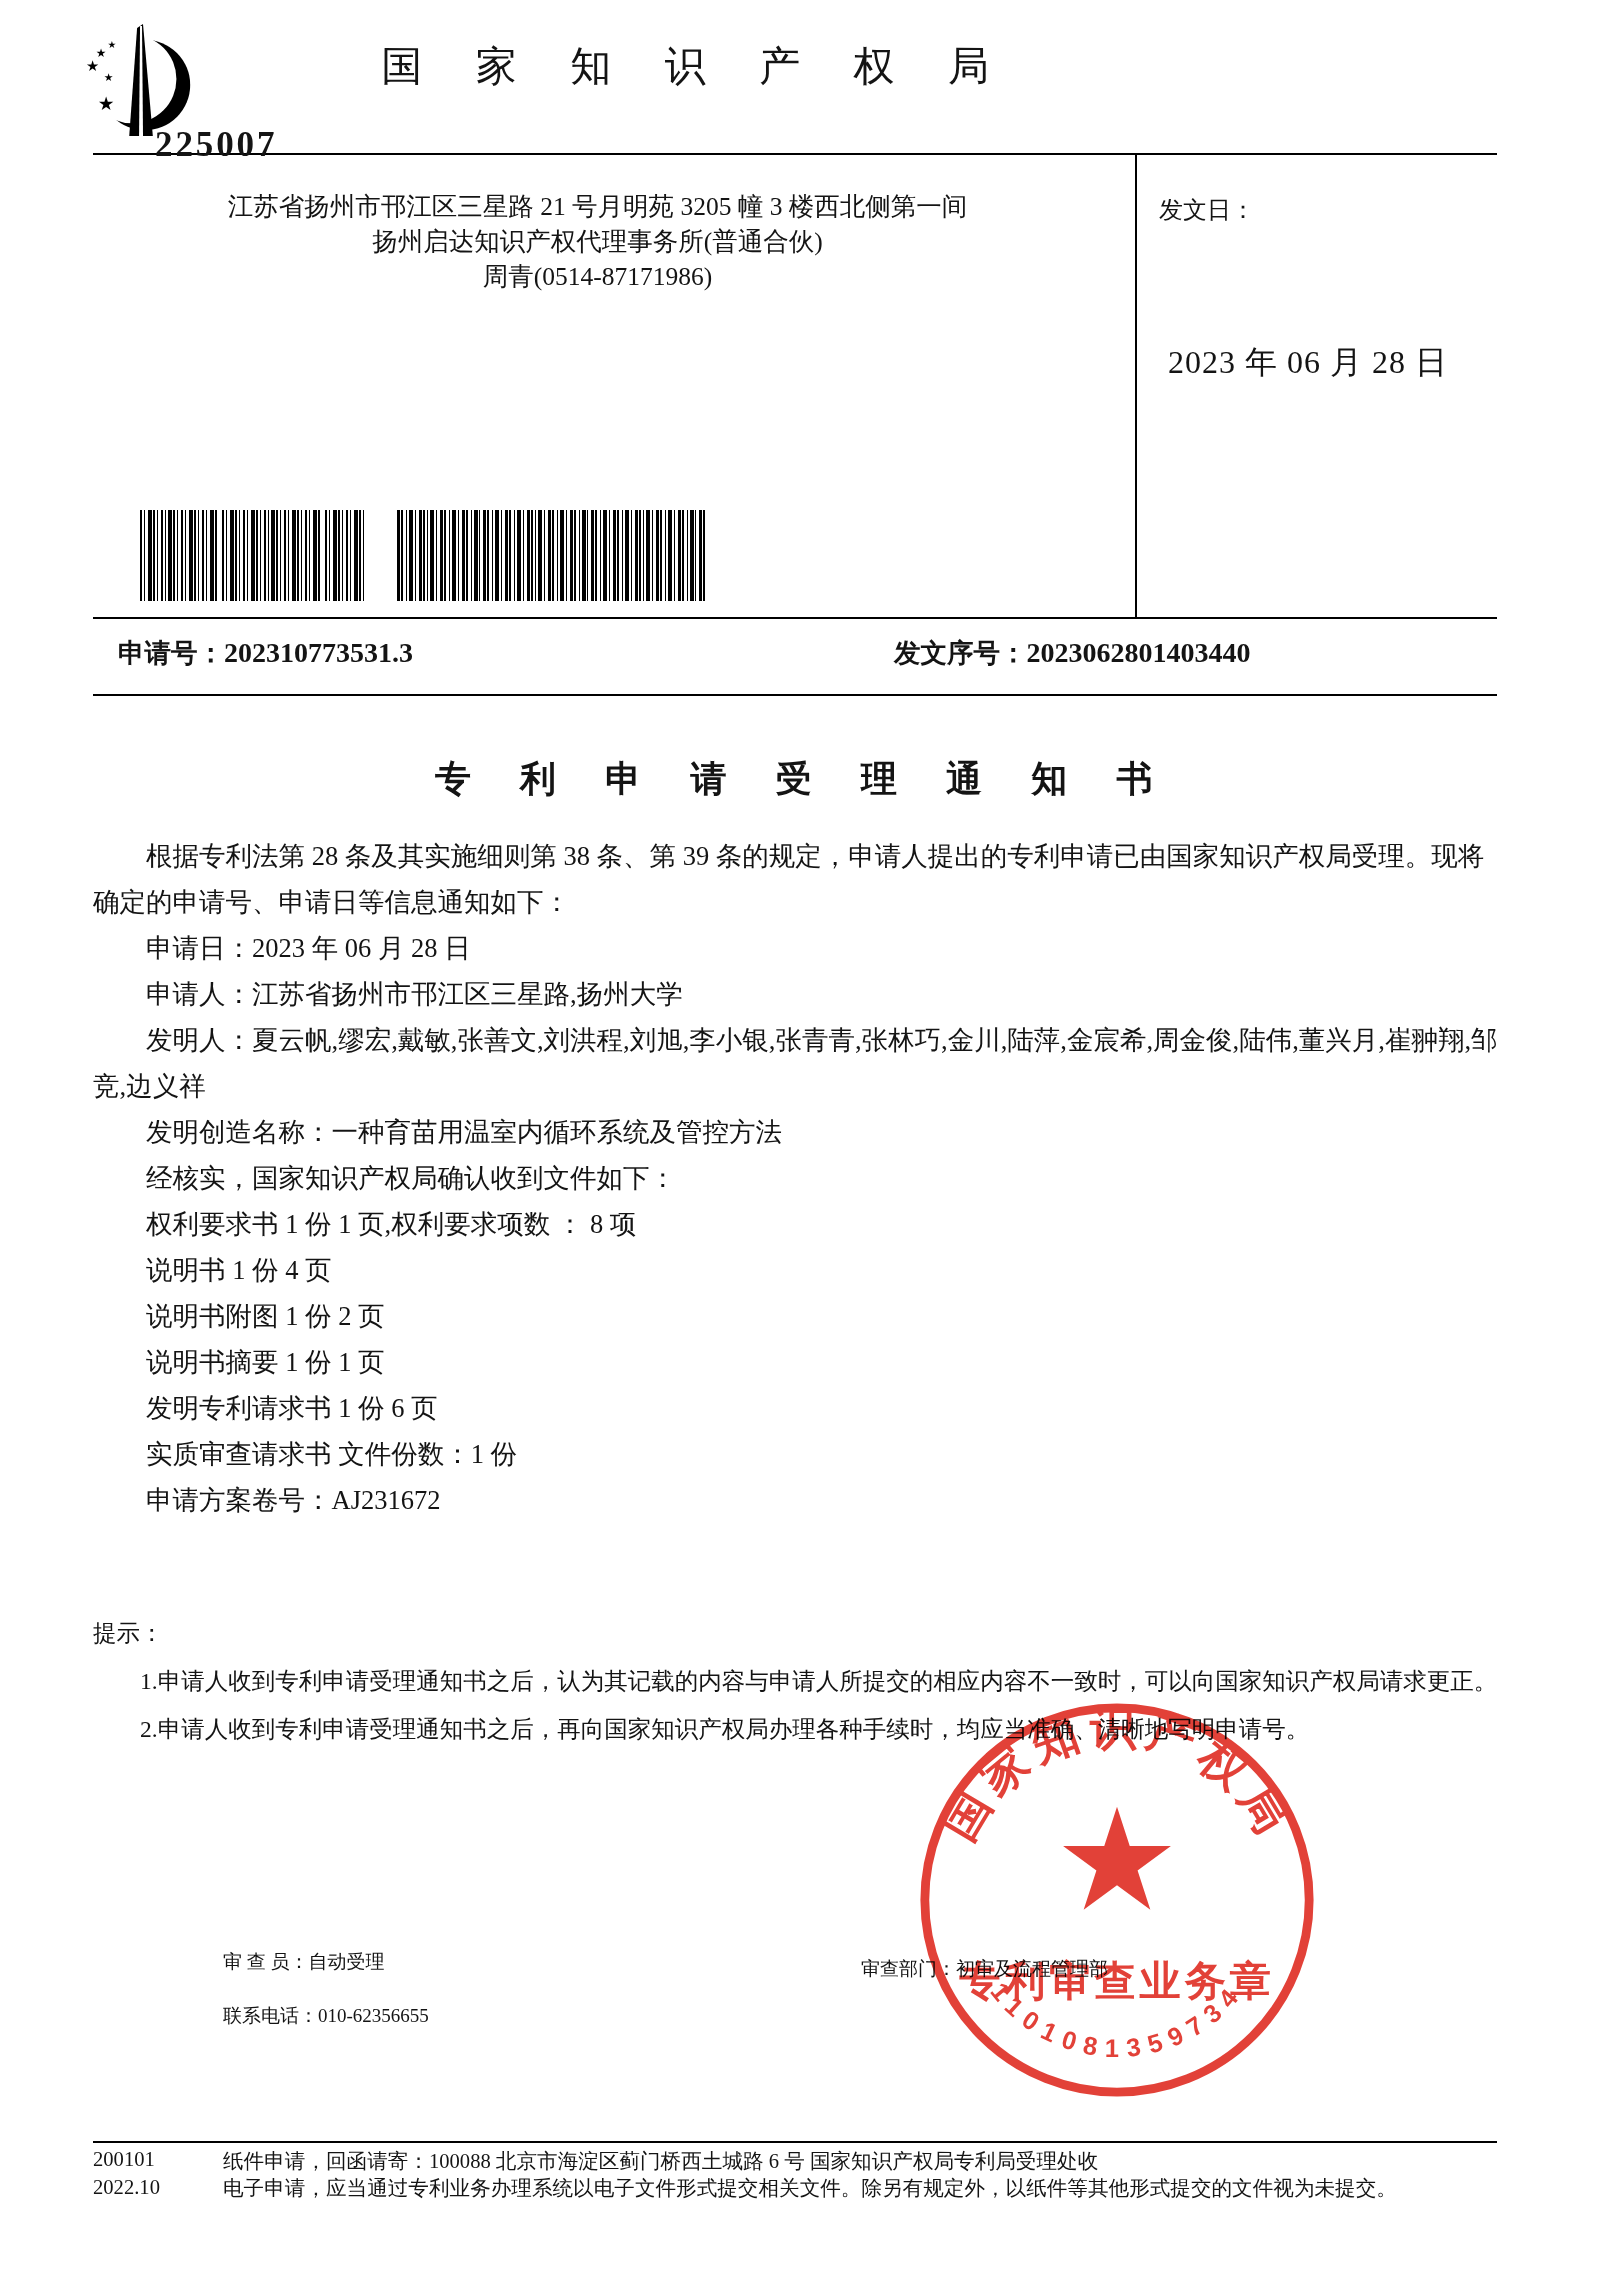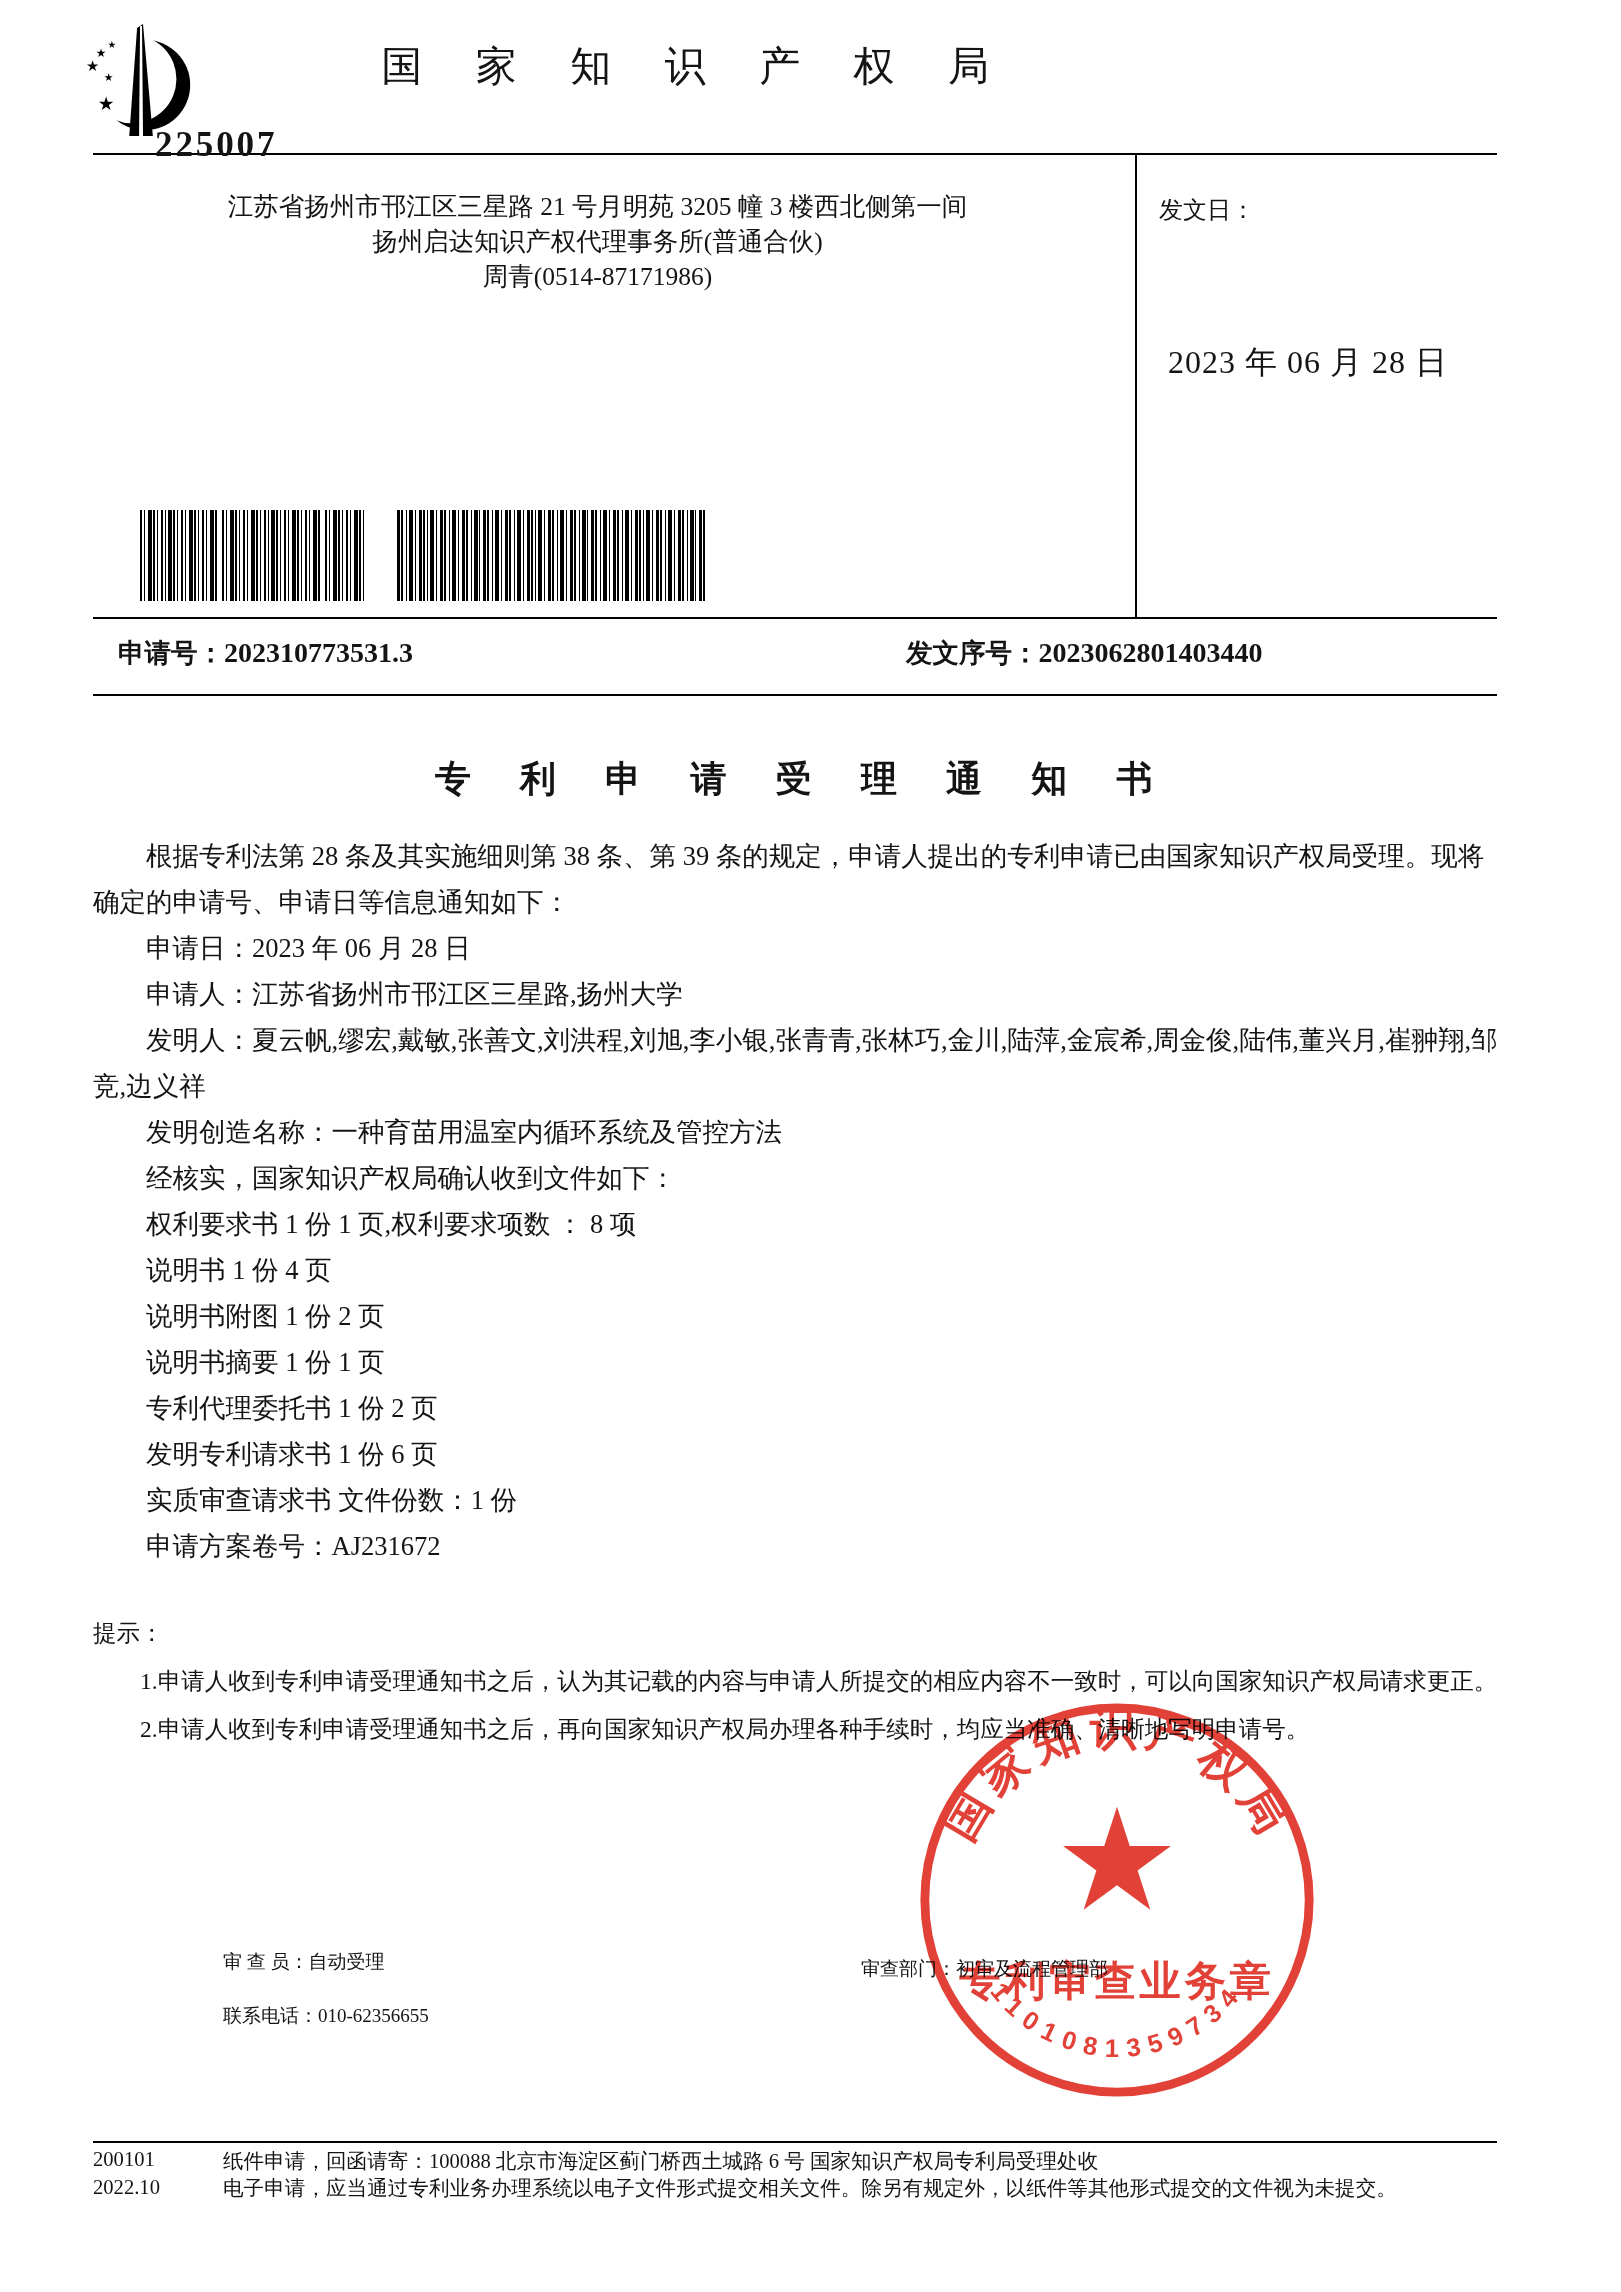--- a/index.html
+++ b/index.html
@@ -19,21 +19,21 @@
   .addr{left:132px;top:189px;width:931px;text-align:center;font-size:25.5px;line-height:35px;}
   
   .barcode{top:510px;height:91px;}
   .barcode-a{left:140px;width:225px;background:repeating-linear-gradient(90deg,#000 0 2px,#fff 2px 3.9px,#000 3.9px 4.9px,#fff 4.9px 7.8px,#000 7.8px 11.8px,#fff 11.8px 12.7px,#000 12.7px 14.7px,#fff 14.7px 16.7px,#000 16.7px 17.6px,#fff 17.6px 20.6px);}
   .barcode-b{left:397px;width:309px;background:repeating-linear-gradient(90deg,#000 0 2.9px,#fff 2.9px 3.9px,#000 3.9px 5.9px,#fff 5.9px 8.8px,#000 8.8px 9.8px,#fff 9.8px 11.8px,#000 11.8px 15.7px,#fff 15.7px 17.6px,#000 17.6px 18.6px,#fff 18.6px 21.6px);}
   .rule-mid1{top:617px;}
   .rule-mid2{top:694px;}
   .idrow{top:635px;font-size:28px;font-weight:bold;}
   .idrow .lbl{font-family:"Liberation Sans","DejaVu Sans",sans-serif;font-size:26.5px;}
   .app-no{left:118px;}
-  .serial-no{left:894px;margin-left:12px;}
+  .serial-no{left:894px;}
   
   .notice-title{left:0;top:755px;width:1607px;text-align:center;font-size:36px;font-weight:bold;letter-spacing:19.6px;font-family:"Liberation Sans","DejaVu Sans",sans-serif;}
   .body{left:93px;top:833px;width:1406px;font-size:26.5px;line-height:46px;}
   .body p{margin:0;text-indent:2em;}
   .tips{left:93px;top:1609px;width:1415px;font-size:23.5px;line-height:48px;}
   .tips p{margin:0;text-indent:2em;}
   .tips .tips-label{text-indent:0;}
   
   .signoff{font-size:19px;}
   .examiner{left:223px;top:1949px;}
@@ -96,21 +96,20 @@
     <p>根据专利法第 28 条及其实施细则第 38 条、第 39 条的规定，申请人提出的专利申请已由国家知识产权局受理。现将确定的申请号、申请日等信息通知如下：</p>
     <p>申请日：2023 年 06 月 28 日</p>
     <p>申请人：江苏省扬州市邗江区三星路,扬州大学</p>
     <p>发明人：夏云帆,缪宏,戴敏,张善文,刘洪程,刘旭,李小银,张青青,张林巧,金川,陆萍,金宸希,周金俊,陆伟,董兴月,崔翀翔,邹竞,边义祥</p>
     <p>发明创造名称：一种育苗用温室内循环系统及管控方法</p>
     <p>经核实，国家知识产权局确认收到文件如下：</p>
     <p>权利要求书 1 份 1 页,权利要求项数 ： 8 项</p>
     <p>说明书 1 份 4 页</p>
     <p>说明书附图 1 份 2 页</p>
     <p>说明书摘要 1 份 1 页</p>
-    <p>专利代理委托书 1 份 2 页</p>
     <p>发明专利请求书 1 份 6 页</p>
     <p>实质审查请求书 文件份数：1 份</p>
     <p>申请方案卷号：AJ231672</p>
   </div>
 
   <div class="abs tips">
     <p class="tips-label">提示：</p>
     <p>1.申请人收到专利申请受理通知书之后，认为其记载的内容与申请人所提交的相应内容不一致时，可以向国家知识产权局请求更正。</p>
     <p>2.申请人收到专利申请受理通知书之后，再向国家知识产权局办理各种手续时，均应当准确、清晰地写明申请号。</p>
   </div>

